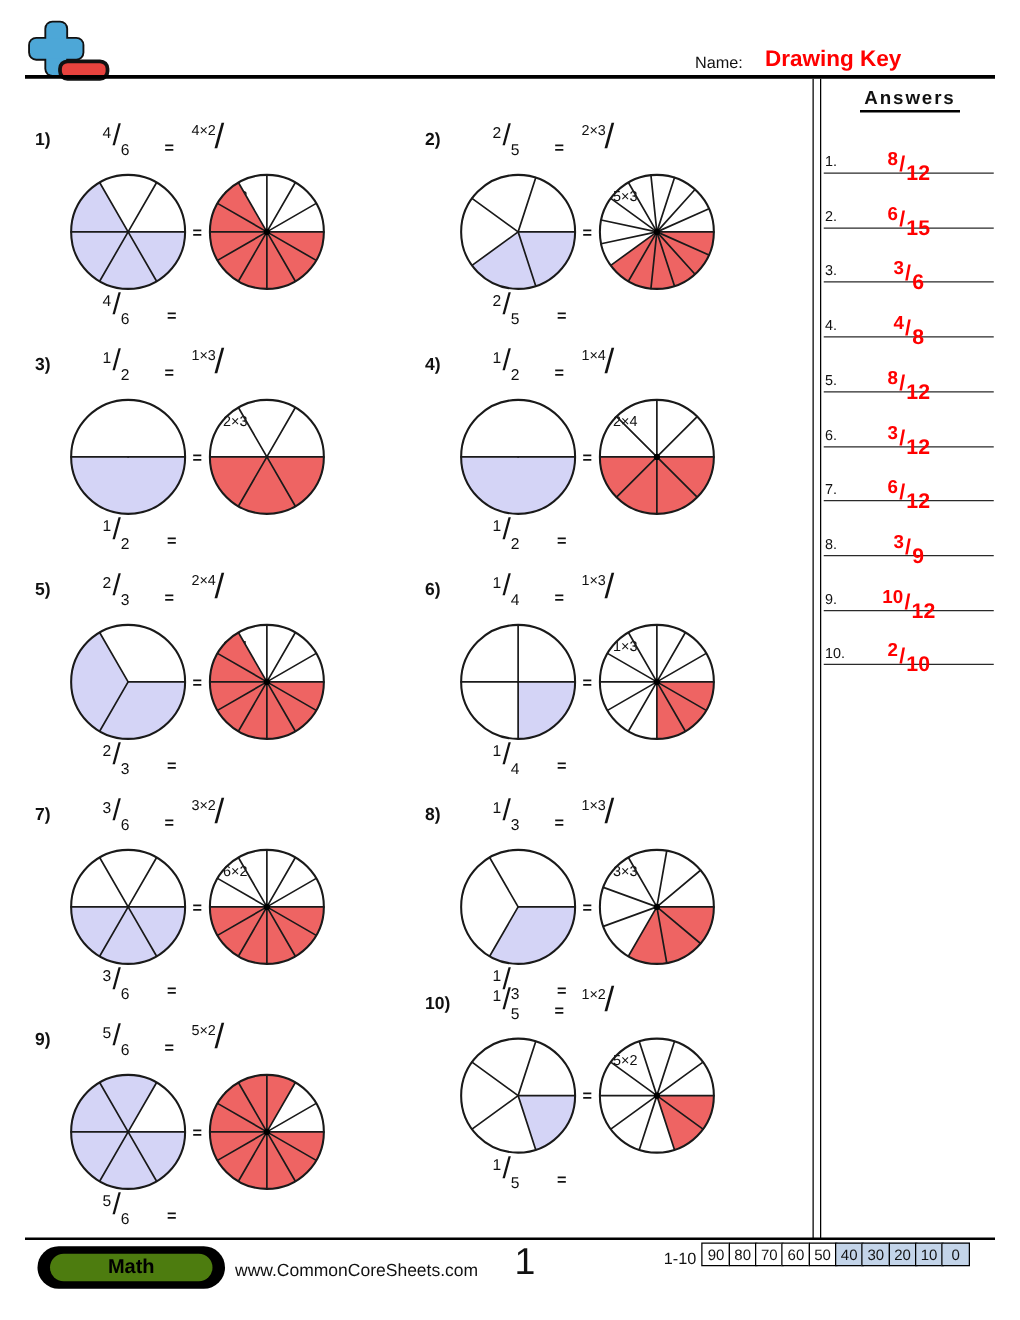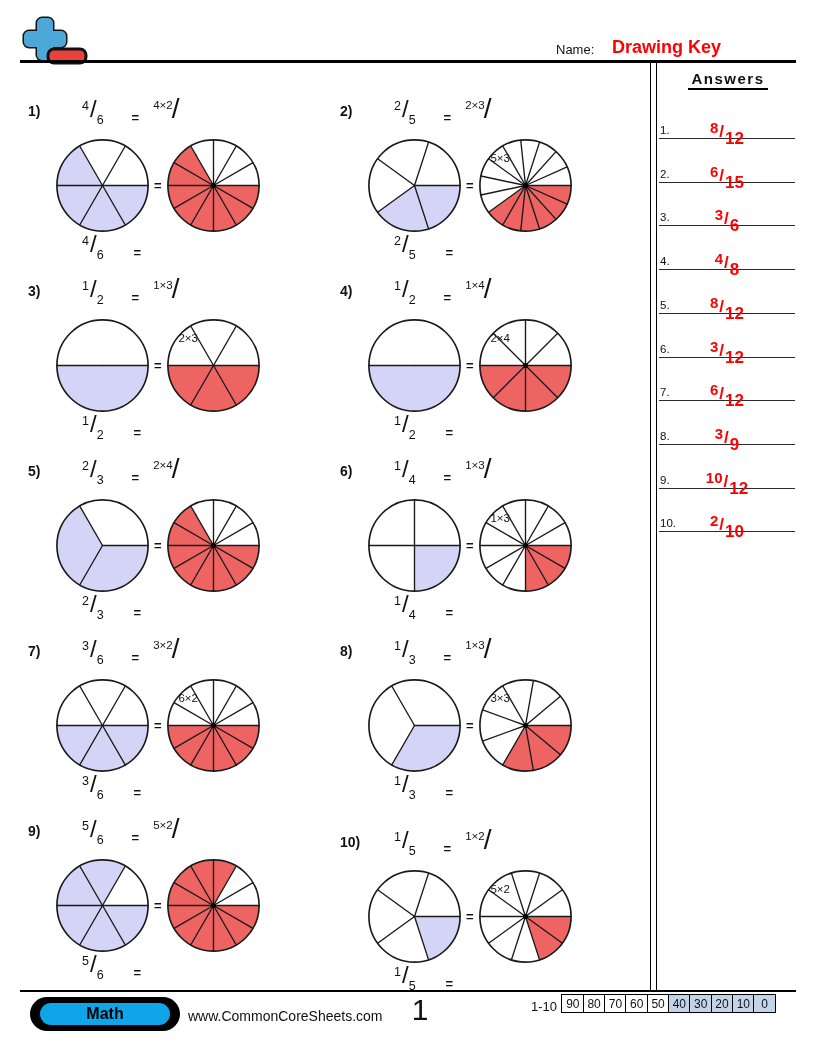--- a/index.html
+++ b/index.html
@@ -52,21 +52,21 @@
   .p-boteq .eqsign{margin:10px 0 0 30px;}
   .p-pies{position:absolute;left:34px;top:40px;display:flex;align-items:center;}
   .pie{width:97px;height:97px;}
   .pie svg{display:block;width:100%;height:100%;}
   .pie-eq{margin:0 3px;}
 
   
   .footer-rule{position:absolute;left:20px;top:990px;width:776px;height:2px;background:#000;}
   .math-badge{position:absolute;left:30px;top:997px;width:150px;height:34px;background:#000;
               border-radius:17px;display:flex;align-items:center;justify-content:center;}
-  .math-badge-inner{background:#0ea5e9;border-radius:12px;width:130px;padding:2px 0;
+  .math-badge-inner{background:#4d7c0f;border-radius:12px;width:130px;padding:2px 0;
                     text-align:center;font-size:16px;font-weight:bold;color:#000;}
   .website{position:absolute;left:188px;top:1008px;font-size:14px;}
   .page-num{position:absolute;left:380px;top:993px;width:80px;text-align:center;font-size:30px;}
   .grade-label{position:absolute;left:531px;top:999px;font-size:13px;}
   .grade-table{position:absolute;left:563px;top:994px;display:flex;}
   .grade-cell{width:21px;height:17px;border:1.7px solid #000;margin-left:-1.7px;
               display:flex;align-items:center;justify-content:center;
               font-size:12px;background:#fff;}
   .grade-cell.blue{background:var(--grade-blue);}
 </style>
@@ -721,21 +721,21 @@
     </div>
     <div class="p-boteq">
       <span class="frac std">
         <span class="nu">5</span>
         <span class="sl">/</span>
         <span class="de">6</span>
       </span>
       <span class="eqsign">=</span>
     </div>
   </div>
-      <div class="problem" style="left: 332px; top: 828px;">
+      <div class="problem" style="left: 332px; top: 788px;">
     <span class="p-label">10)</span>
     <div class="p-topeq">
       <span class="frac std">
         <span class="nu">1</span>
         <span class="sl">/</span>
         <span class="de">5</span>
       </span>
       <span class="eqsign">=</span>
       <span class="frac eq">
         <span class="nu">1×2</span>

